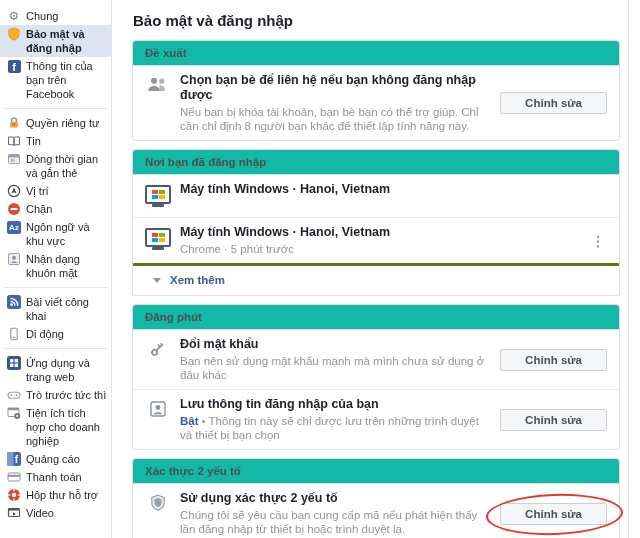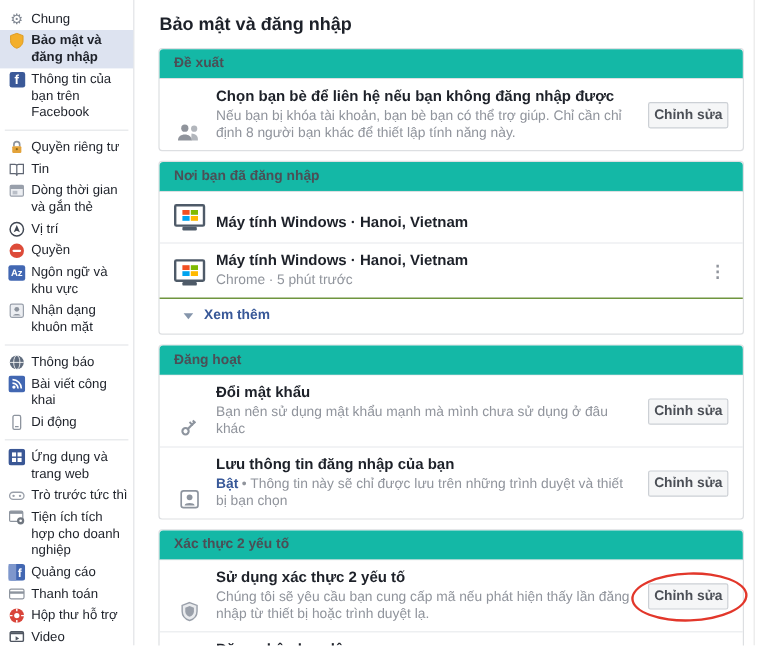--- a/index.html
+++ b/index.html
@@ -29,38 +29,38 @@
   .lang-sq{width:36px;height:13px;background:#4267b2;border-radius:2px;color:#fff;
          font-weight:bold;font-size:8px;line-height:13px;text-align:center;display:block;}
   
   .content{position:absolute;left:113px;top:0;width:527px;height:538px;box-sizing:border-box;
            padding:8px 20px 0 19px;}
   .page-edge{position:absolute;right:11px;top:0;bottom:0;width:1px;background:#e9e9e9;}
   .page-title{font-size:15px;font-weight:bold;margin:4px 0 11px 1px;color:#1d2129;}
   .card{border:1px solid #dddfe2;border-radius:3px;background:#fff;margin-bottom:8px;}
   .card-header{background:#14b8a6;border-bottom:1px solid #dddfe2;border-radius:3px 3px 0 0;
                padding:6px 12px;font-size:11.5px;font-weight:bold;color:#4b4f56;}
-  .row{display:flex;align-items:flex-end;padding:7px 12px;}
+  .row{display:flex;align-items:flex-start;padding:7px 12px;}
   .row + .row{border-top:1px solid #e9ebee;}
   .row-icon{flex:0 0 26px;width:26px;margin-right:9px;display:flex;justify-content:center;padding-top:3px;}
   .row-main{flex:1;min-width:0;padding-right:12px;}
   .row-title{font-size:12.5px;font-weight:bold;color:#1d2129;margin-bottom:2px;line-height:15px;}
   .row-desc{font-size:11.5px;color:#90949c;line-height:14px;}
   .row-action{flex:0 0 auto;align-self:center;position:relative;}
   .btn{background:#f5f6f7;border:1px solid #ccd0d5;border-radius:2px;color:#4b4f56;
-       font-weight:bold;font-size:11.5px;padding:4px 4px;cursor:pointer;
+       font-weight:bold;font-size:11.5px;padding:4px 24px;cursor:pointer;
        font-family:"Liberation Sans", sans-serif;white-space:nowrap;}
   .status-on{color:#385898;font-weight:bold;}
   .sep{margin:0 3px;}
   
   .session-sub{font-size:11.5px;color:#90949c;line-height:14px;}
   .session-active{color:#42b72a;font-weight:bold;}
   .dots{color:#90949c;font-size:14px;font-weight:bold;letter-spacing:0;cursor:pointer;
         align-self:center;padding:0 2px;line-height:14px;}
-  .see-more-row{display:flex;align-items:center;padding:8px 12px 9px;border-top:1px solid #4d7c0f;cursor:pointer;}
+  .see-more-row{display:flex;align-items:center;padding:8px 12px 9px;border-top:3px solid #4d7c0f;cursor:pointer;}
   .caret{width:0;height:0;border-left:4px solid transparent;border-right:4px solid transparent;
          border-top:5px solid #8595ab;margin:0 9px 0 8px;}
   .see-more{color:#385898;font-size:11.5px;font-weight:bold;}
   
   .pc{width:22px;height:15px;border:2px solid #4e5a68;border-radius:2px;background:#fff;
       display:flex;align-items:center;justify-content:center;position:relative;margin-bottom:6px;}
   .pc::after{content:"";position:absolute;left:5px;right:5px;bottom:-5px;height:3px;background:#4e5a68;border-radius:1px;}
   .flag{display:grid;grid-template-columns:6px 6px;gap:1px;}
   .flag i{height:4px;display:block;}
   .flag .fr{background:#f25022;} .flag .fg{background:#7fba00;}
@@ -135,51 +135,41 @@
     </span>
     <span class="nl">Vị trí</span>
   </div>
   <div class="nav-item">
     <span class="ni">
       <svg width="14" height="14" viewBox="0 0 14 14">
           <circle cx="7" cy="7" r="6" fill="#dd4b39"></circle>
           <rect x="3.4" y="6.1" width="7.2" height="1.8" rx=".9" fill="#fff"></rect>
         </svg>
     </span>
-    <span class="nl">Quyền</span>
+    <span class="nl">Chặn</span>
   </div>
   <div class="nav-item">
     <span class="ni">
         <span class="lang-sq">Az</span>
       </span>
     <span class="nl">Ngôn ngữ và khu vực</span>
   </div>
   <div class="nav-item">
     <span class="ni">
       <svg width="14" height="14" viewBox="0 0 14 14">
           <rect x="1.5" y="1.5" width="11" height="11" rx="1.5" fill="#eceef2" stroke="#99a0ab"></rect>
           <circle cx="7" cy="5.8" r="2" fill="#8d949e"></circle>
           <path d="M3.8 11c.4-1.9 6-1.9 6.4 0z" fill="#8d949e"></path>
         </svg>
     </span>
     <span class="nl">Nhận dạng khuôn mặt</span>
   </div>
 
   <div class="nav-divider"></div>
 
-  <div class="nav-item">
-    <span class="ni">
-      <svg width="14" height="14" viewBox="0 0 14 14">
-          <circle cx="7" cy="7" r="5.8" fill="#5f6b7d"></circle>
-          <ellipse cx="7" cy="7" rx="2.6" ry="5.8" fill="none" stroke="#fff" stroke-width=".7"></ellipse>
-          <line x1="1.2" y1="7" x2="12.8" y2="7" stroke="#fff" stroke-width=".7"></line>
-        </svg>
-    </span>
-    <span class="nl">Thông báo</span>
-  </div>
   <div class="nav-item">
     <span class="ni">
       <svg width="14" height="14" viewBox="0 0 14 14">
           <rect width="14" height="14" rx="2.5" fill="#4267b2"></rect>
           <circle cx="4.6" cy="9.6" r="1.4" fill="#fff"></circle>
           <path d="M3.4 6.2a4.6 4.6 0 014.6 4.6M3.4 3.4a7.4 7.4 0 017.4 7.4" fill="none" stroke="#fff" stroke-width="1.4"></path>
         </svg>
     </span>
     <span class="nl">Bài viết công khai</span>
   </div>
@@ -338,21 +328,21 @@
       </div>
       <div class="dots">⋮</div>
     </div>
     <div class="see-more-row">
       <span class="caret"></span>
       <span class="see-more">Xem thêm</span>
     </div>
   </div>
 
   <div class="card">
-    <div class="card-header">Đăng hoạt</div>
+    <div class="card-header">Đăng phút</div>
     <div class="row">
       <div class="row-icon">
         <svg width="18" height="18" viewBox="0 0 18 18">
             <g transform="rotate(225 9 9)">
               <circle cx="9" cy="4.2" r="2.6" fill="none" stroke="#8d949e" stroke-width="1.8"></circle>
               <rect x="8.1" y="6.6" width="1.8" height="9" fill="#8d949e"></rect>
               <rect x="8.1" y="11.2" width="4" height="1.6" fill="#8d949e"></rect>
               <rect x="8.1" y="14" width="3" height="1.6" fill="#8d949e"></rect>
             </g>
           </svg>

